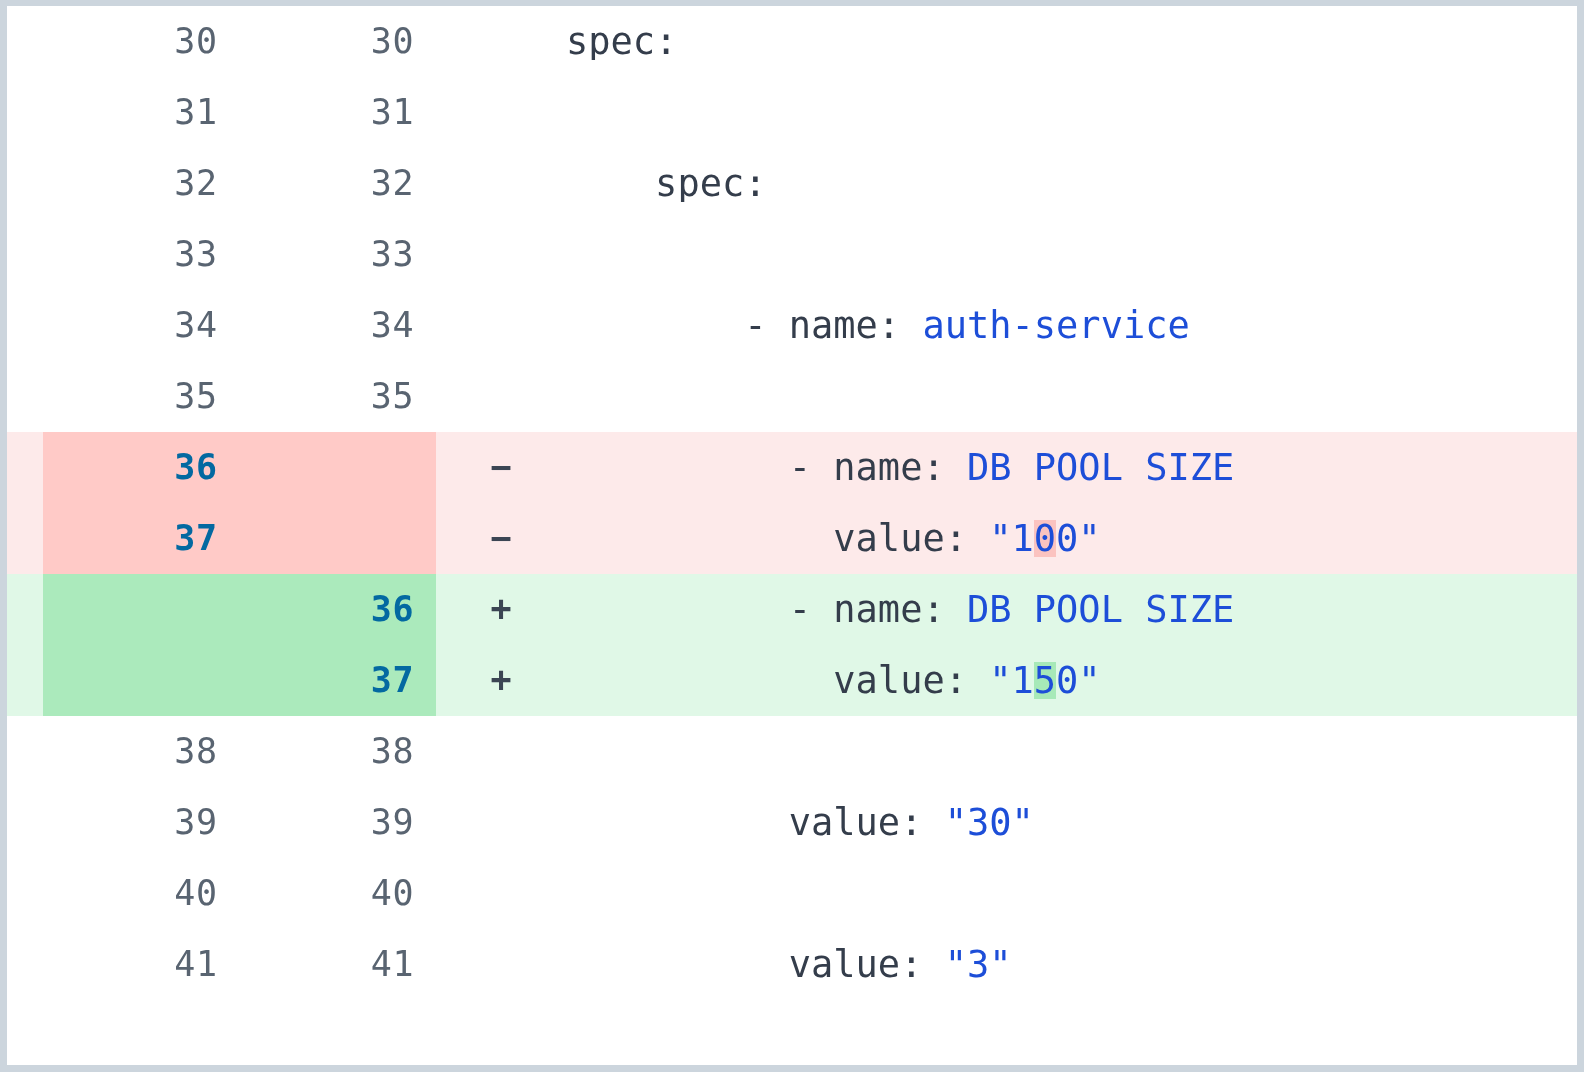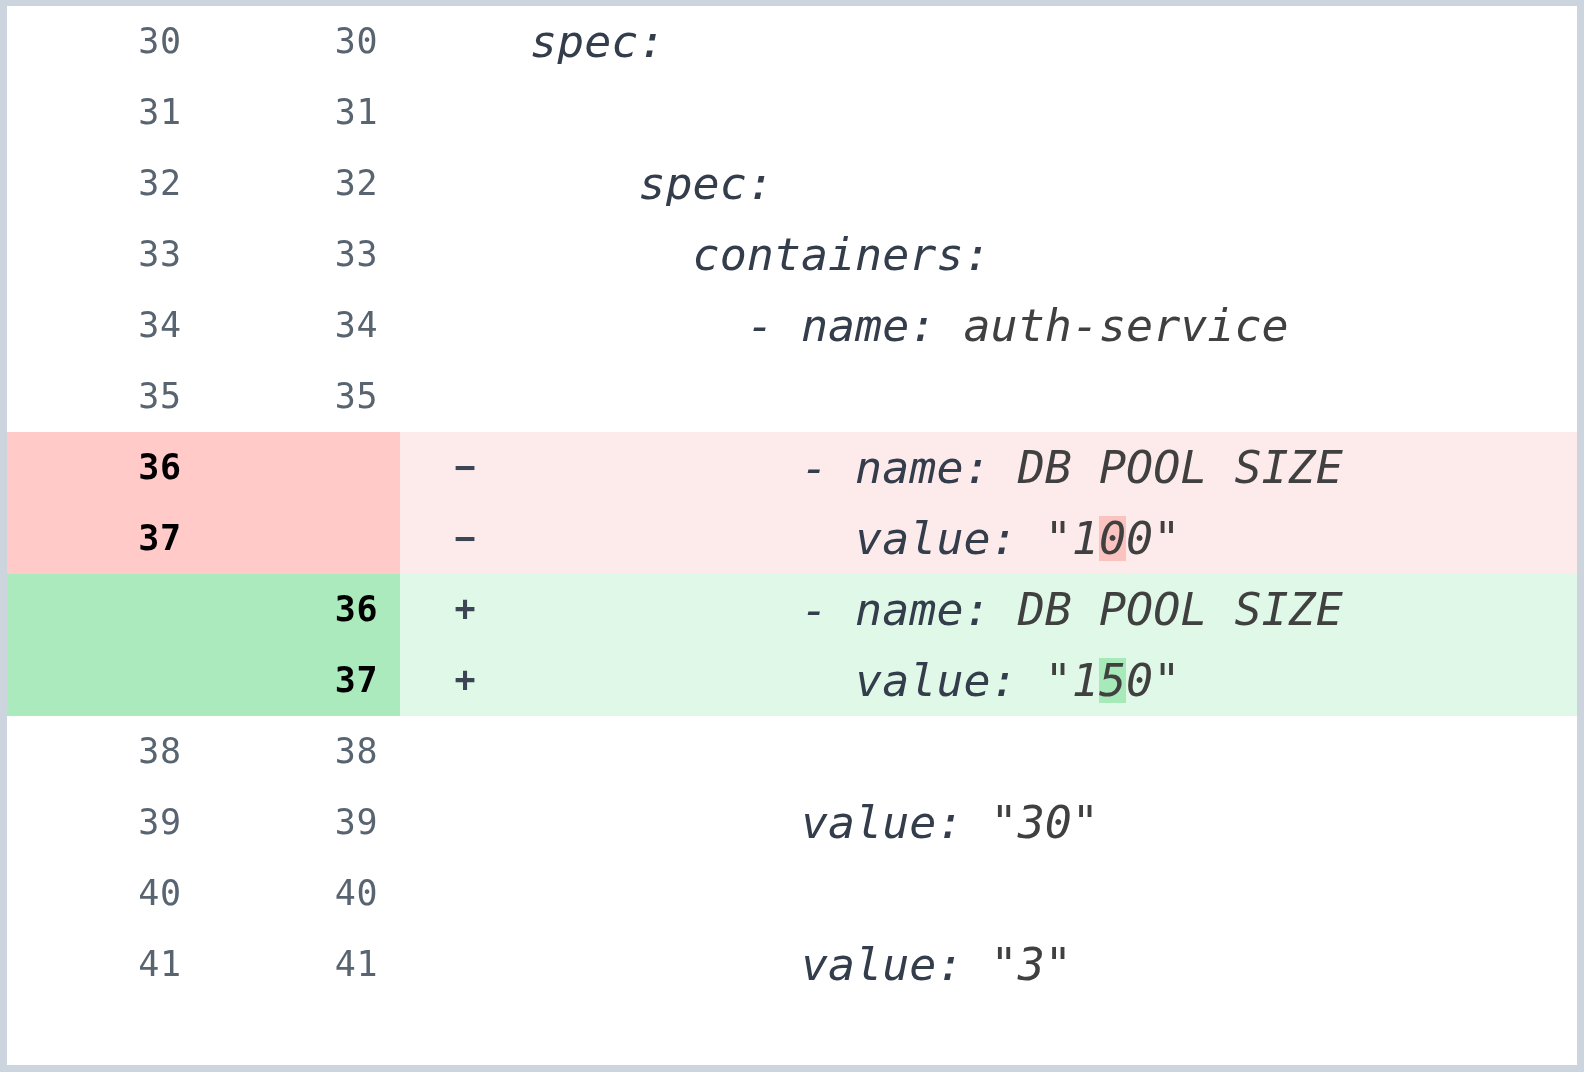--- a/index.html
+++ b/index.html
@@ -38,20 +38,21 @@
     bottom: 0;
   }
 
   
   .diff-row {
     display: flex;
     align-items: center;
     height: 71px;
     background: #ffffff;
     white-space: pre;
+    padding-left: 36px;
   }
   .diff-row.ctx      { background: #ffffff; }
   .diff-row.del      { background: #fdeaea; }
   .diff-row.ins      { background: #e0f8e7; }
 
   
   .gutter {
     flex: 0 0 393px;
     display: flex;
     align-self: stretch;
@@ -65,58 +66,57 @@
     flex: 0 0 50%;
     text-align: right;
     padding-right: 22px;
     box-sizing: border-box;
     font-size: 35px;
     line-height: 1;
     color: #596471;
     letter-spacing: 0.5px;
   }
   .diff-row.del .lineno,
-  .diff-row.ins .lineno { color: #000000; font-weight: 600; }
+  .diff-row.ins .lineno { color: #0369a1; font-weight: 600; }
 
   
   .marker {
     flex: 0 0 130px;
     text-align: center;
     font-size: 35px;
     line-height: 1;
     color: #3b4553;
     font-weight: 600;
   }
 
   
   .code {
     flex: 1 1 auto;
-    font-size: 45px;
+    font-size: 37px;
     line-height: 1;
     color: #343d4b;
     letter-spacing: 0px;
     overflow: hidden;
-    font-style: italic;
   }
   .code .tok-key  { color: #343d4b; }
-  .code .tok-val  { color: #404040; }
+  .code .tok-val  { color: #1d4ed8; }
 
   
   .chg-del { background: #fbc3c0; }
   .chg-ins { background: #a7e9b8; }
 </style>
 </head>
 <body>
 
 <div id="diff-frame">
   <div id="diff-body">
       <div class="diff-row ctx"><div class="gutter"><div class="lineno">30</div><div class="lineno">30</div></div><div class="marker"></div><div class="code"><span></span><span class="tok-key">spec:</span></div></div>
       <div class="diff-row ctx"><div class="gutter"><div class="lineno">31</div><div class="lineno">31</div></div><div class="marker"></div><div class="code"><span>  </span></div></div>
       <div class="diff-row ctx"><div class="gutter"><div class="lineno">32</div><div class="lineno">32</div></div><div class="marker"></div><div class="code"><span>    </span><span class="tok-key">spec:</span></div></div>
-      <div class="diff-row ctx"><div class="gutter"><div class="lineno">33</div><div class="lineno">33</div></div><div class="marker"></div><div class="code"><span>      </span><span class="tok-key">containers:</span></div></div>
+      <div class="diff-row ctx"><div class="gutter"><div class="lineno">33</div><div class="lineno">33</div></div><div class="marker"></div><div class="code"><span>      </span></div></div>
       <div class="diff-row ctx"><div class="gutter"><div class="lineno">34</div><div class="lineno">34</div></div><div class="marker"></div><div class="code"><span>        </span><span class="tok-key">- name: </span><span class="tok-val">auth-service</span></div></div>
       <div class="diff-row ctx"><div class="gutter"><div class="lineno">35</div><div class="lineno">35</div></div><div class="marker"></div></div>
       <div class="diff-row del"><div class="gutter"><div class="lineno">36</div><div class="lineno"></div></div><div class="marker">−</div><div class="code"><span>          </span><span class="tok-key">- name: </span><span class="tok-val">DB_POOL_SIZE</span></div></div>
       <div class="diff-row del"><div class="gutter"><div class="lineno">37</div><div class="lineno"></div></div><div class="marker">−</div><div class="code"><span>            </span><span class="tok-key">value: </span><span class="tok-val">"1</span><span class="tok-val chg-del">0</span><span class="tok-val">0"</span></div></div>
       <div class="diff-row ins"><div class="gutter"><div class="lineno"></div><div class="lineno">36</div></div><div class="marker">+</div><div class="code"><span>          </span><span class="tok-key">- name: </span><span class="tok-val">DB_POOL_SIZE</span></div></div>
       <div class="diff-row ins"><div class="gutter"><div class="lineno"></div><div class="lineno">37</div></div><div class="marker">+</div><div class="code"><span>            </span><span class="tok-key">value: </span><span class="tok-val">"1</span><span class="tok-val chg-ins">5</span><span class="tok-val">0"</span></div></div>
       <div class="diff-row ctx"><div class="gutter"><div class="lineno">38</div><div class="lineno">38</div></div><div class="marker"></div></div>
       <div class="diff-row ctx"><div class="gutter"><div class="lineno">39</div><div class="lineno">39</div></div><div class="marker"></div><div class="code"><span>          </span><span class="tok-key">value: </span><span class="tok-val">"30"</span></div></div>
       <div class="diff-row ctx"><div class="gutter"><div class="lineno">40</div><div class="lineno">40</div></div><div class="marker"></div></div>
       <div class="diff-row ctx"><div class="gutter"><div class="lineno">41</div><div class="lineno">41</div></div><div class="marker"></div><div class="code"><span>          </span><span class="tok-key">value: </span><span class="tok-val">"3"</span></div></div>

